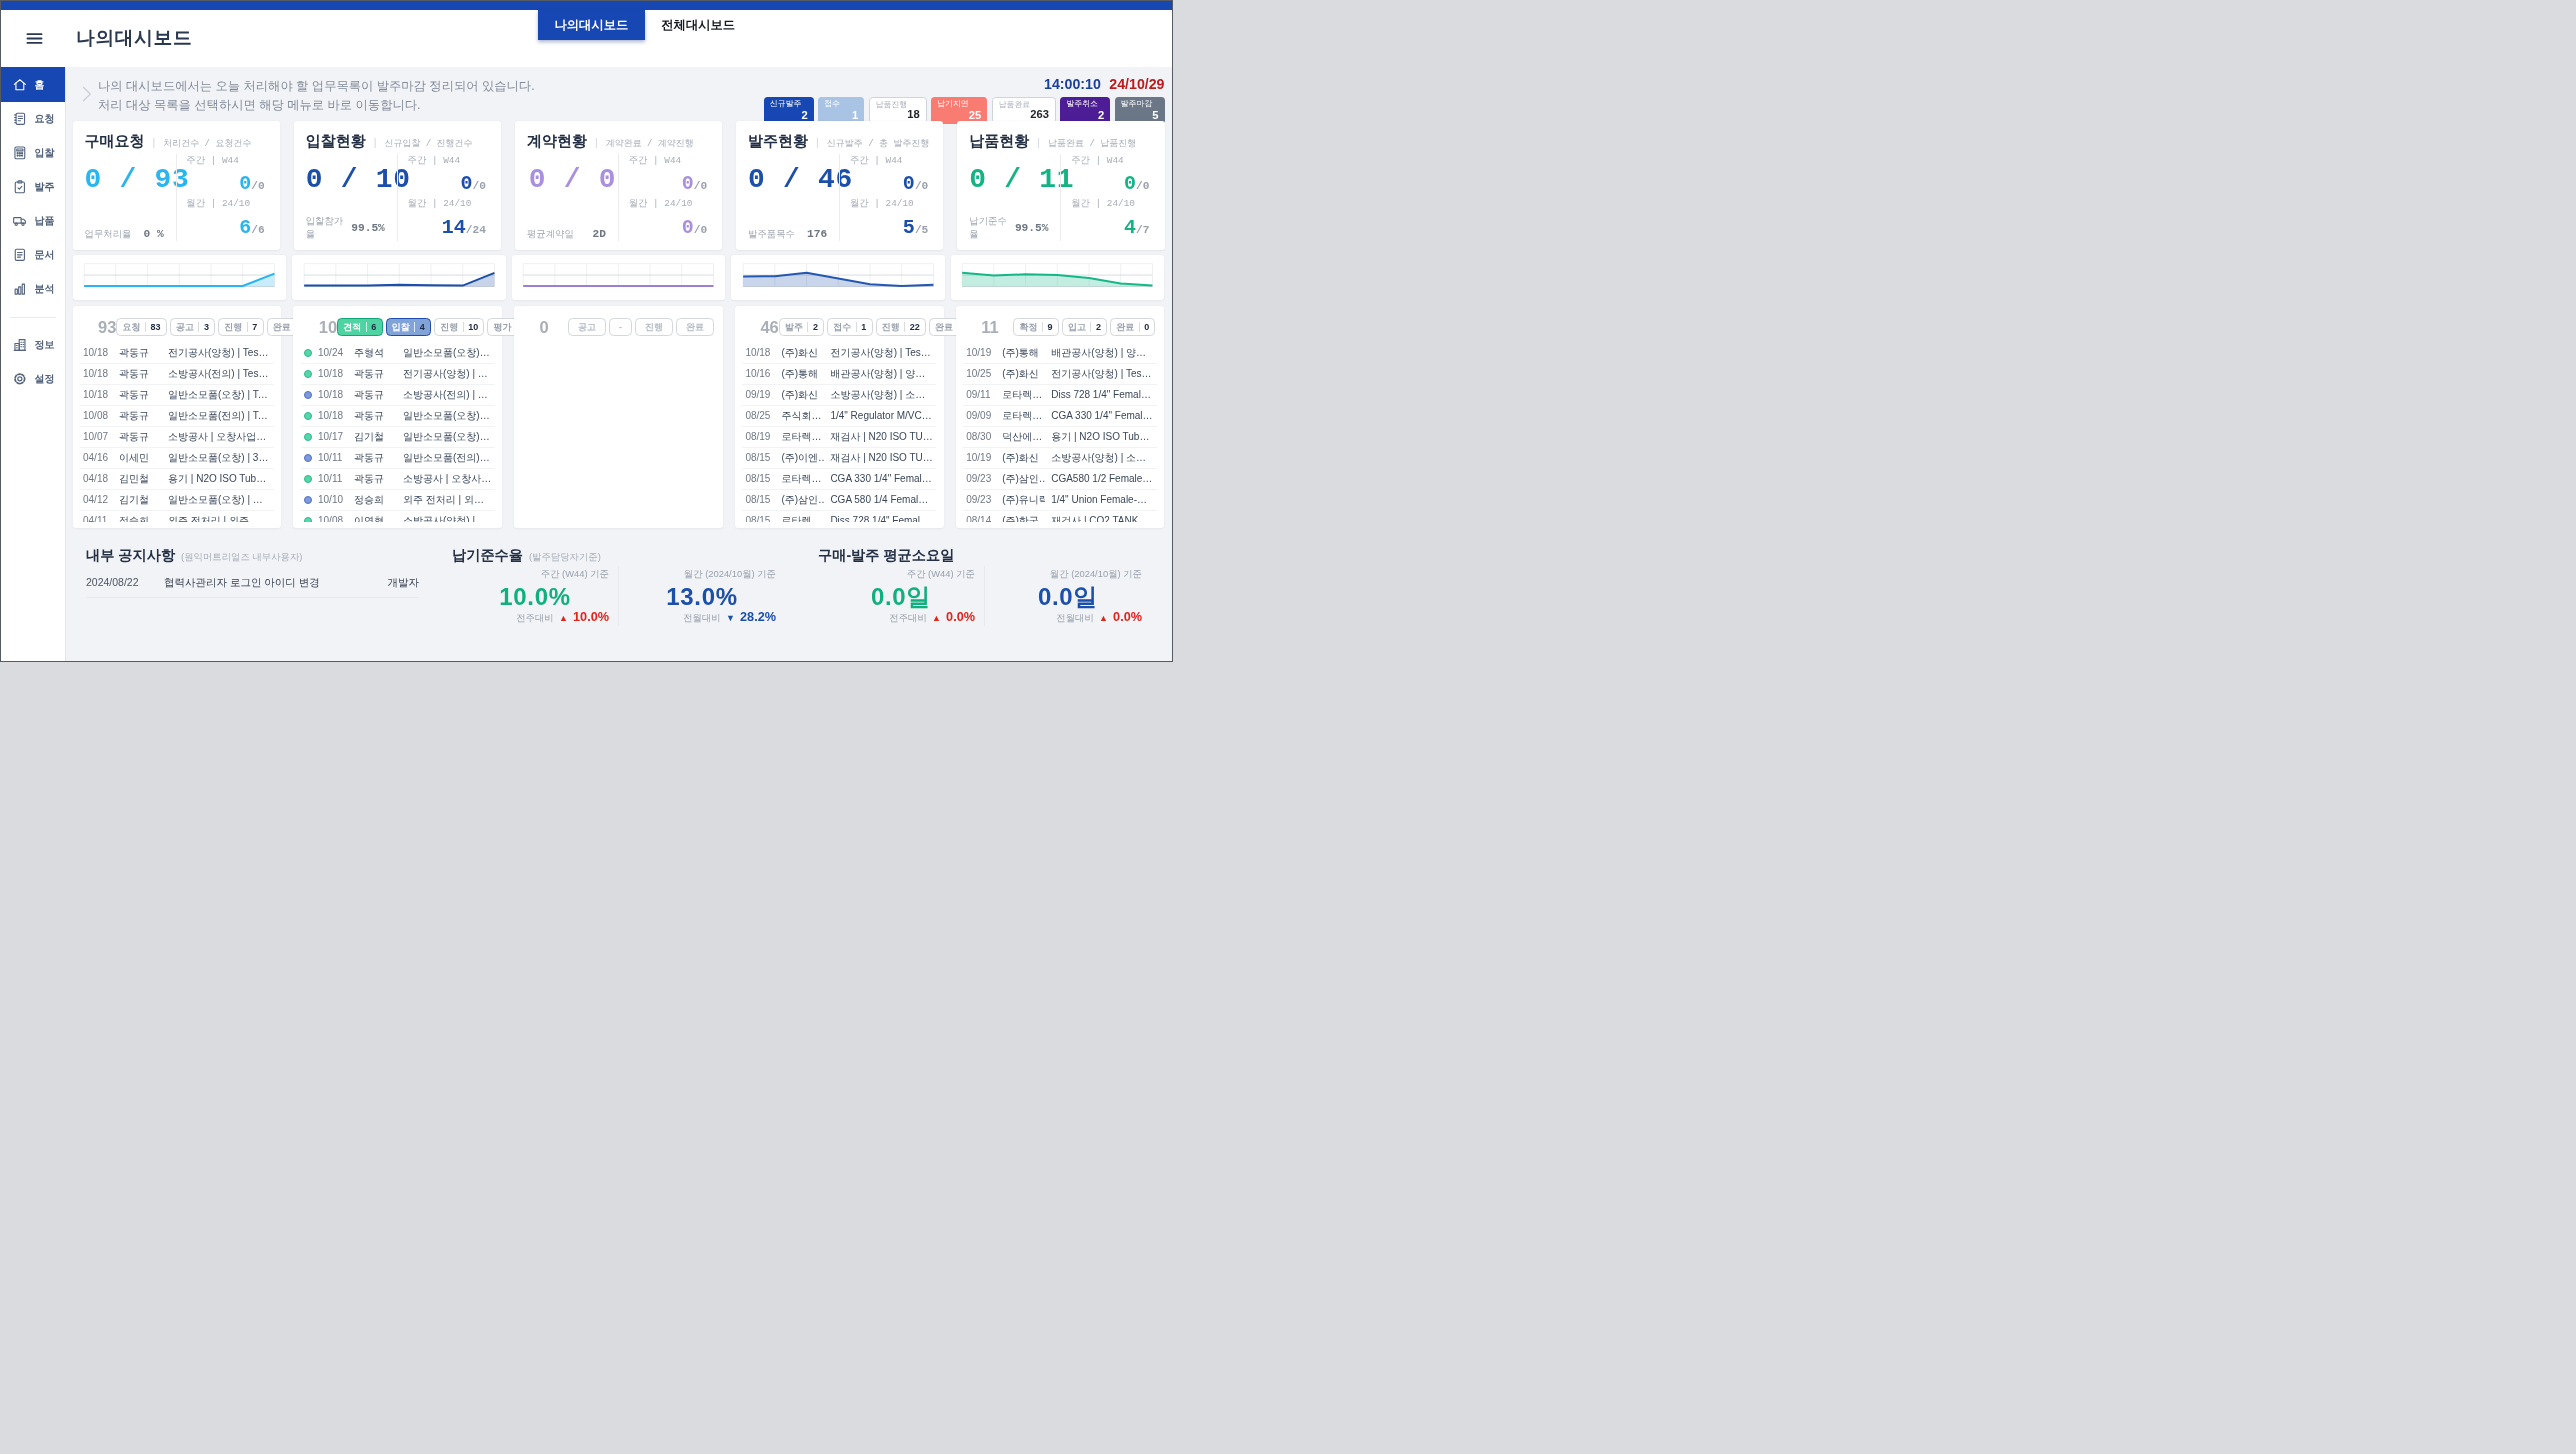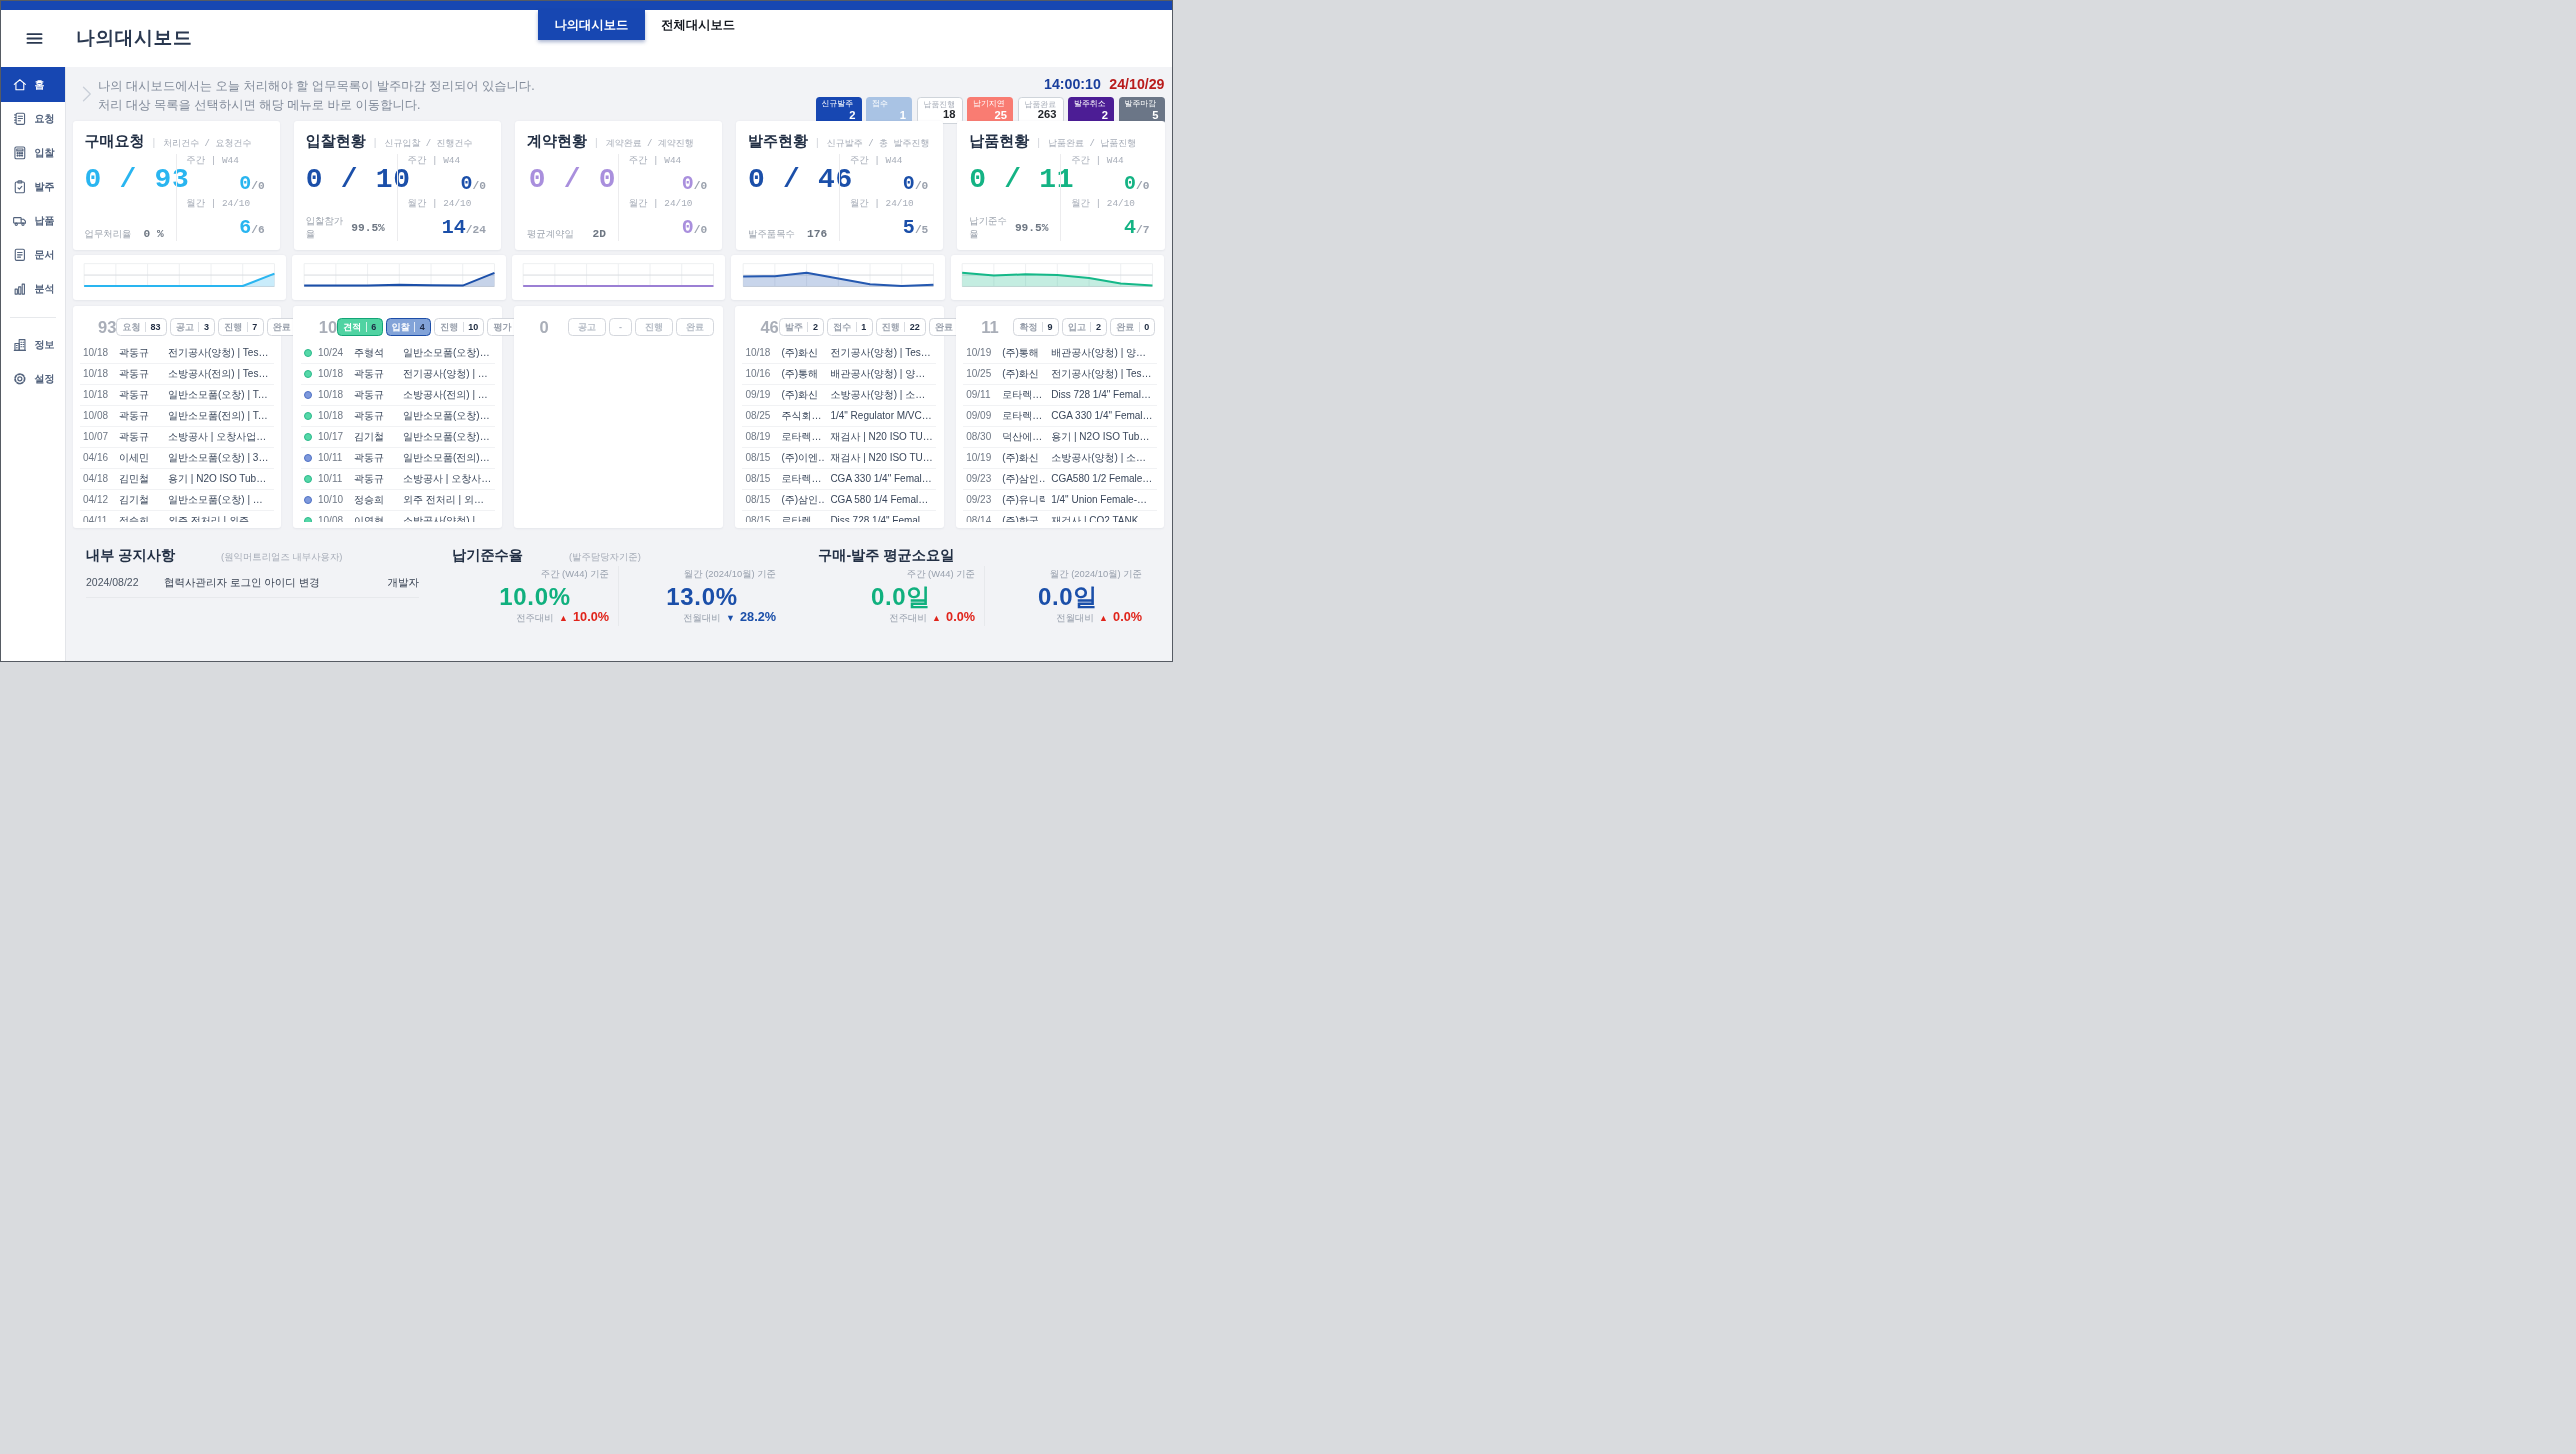--- a/index.html
+++ b/index.html
@@ -28,21 +28,21 @@
   .main{position:absolute;left:64px;top:66px;right:0;bottom:0;padding:9px 7.5px 0 7.5px;box-sizing:border-box;}
   .notice-row{display:flex;align-items:flex-start;height:43px;}
   .chevron{width:15px;height:30px;color:#c9cfd8;margin:3px 4.5px 0 6px;flex:none;}
   .chevron svg{width:15px;height:30px;}
   .notice-text{font-size:12.3px;color:#828b9a;line-height:1.55;margin-top:0.7px;}
   .top-right{margin-left:auto;display:flex;flex-direction:column;align-items:flex-end;}
   .clock{font-size:14.2px;font-weight:800;color:#1a3f9d;margin-bottom:5.2px;}
   .clock .cdate{color:#b91c1c;font-weight:700;margin-left:4.5px;}
   .badges{display:flex;gap:4.5px;}
   .badge{min-width:46px;height:27px;border-radius:3.7px;padding:3px 6px;box-sizing:border-box;display:flex;
-         flex-direction:column;justify-content:space-between;cursor:pointer;}
+         flex-direction:row;justify-content:space-between;cursor:pointer;}
   .badge .b-label{font-size:7.9px;line-height:1;}
   .badge .b-value{font-size:11.2px;font-weight:800;line-height:1;align-self:flex-end;}
   .badge.s-primary{background:#1747b2;color:#fff;}
   .badge.s-lightblue{background:#a9c3e4;color:#fff;}
   .badge.s-outline{background:#fff;border:0.7px solid #cfd4da;}
   .badge.s-outline .b-label{color:#a7adb8;}
   .badge.s-outline .b-value{color:#23262b;}
   .badge.s-red{background:#f97c72;color:#fff;}
   .badge.s-gray{background:#4c1d95;color:#fff;}
   .badge.s-darkslate{background:#6b7687;color:#fff;}
@@ -96,21 +96,21 @@
   .r-name{color:#39465a;width:43px;flex:none;white-space:nowrap;overflow:hidden;}
   .r-desc{color:#39465a;flex:1;white-space:nowrap;overflow:hidden;text-overflow:ellipsis;}
   .dot{width:8.2px;height:8.2px;border-radius:50%;flex:none;box-sizing:border-box;}
   .dot.green{background:#55d8a8;border:1.1px solid #2bb98b;}
   .dot.blue{background:#7e99dc;border:1.1px solid #4f71c4;}
   
   .bottom-row{display:flex;gap:6px;margin-top:8.2px;}
   .panel{flex:1;height:100px;padding:9.7px 13.5px;box-sizing:border-box;display:flex;flex-direction:column;min-width:0;}
   .panel-title-row{display:flex;align-items:baseline;gap:6px;white-space:nowrap;}
   .panel-title{font-size:14.2px;font-weight:800;color:#222f44;}
-  .panel-sub{font-size:9.4px;color:#a7adb8;margin-left:40px;}
+  .panel-sub{font-size:9.4px;color:#a7adb8;}
   .n-row{display:flex;margin-top:11.2px;padding-bottom:7.5px;border-bottom:0.7px solid #e7e9ec;font-size:10.5px;
          color:#374151;cursor:pointer;}
   .n-date{width:78px;color:#4b5563;flex:none;}
   .n-text{flex:1;white-space:nowrap;overflow:hidden;text-overflow:ellipsis;}
   .n-author{margin-left:auto;padding-left:7.5px;flex:none;}
   .halves{display:flex;flex:1;margin-top:1.5px;min-height:0;}
   .half{flex:1;padding:1.5px 9px 0 9px;display:flex;flex-direction:column;min-width:0;}
   .half + .half{border-left:0.7px solid #e7e9ec;}
   .h-caption{text-align:right;font-size:9.4px;color:#98a0ad;}
   .h-value{text-align:center;font-size:24px;font-weight:800;margin-top:3px;letter-spacing:0.7px;line-height:1.1;}

